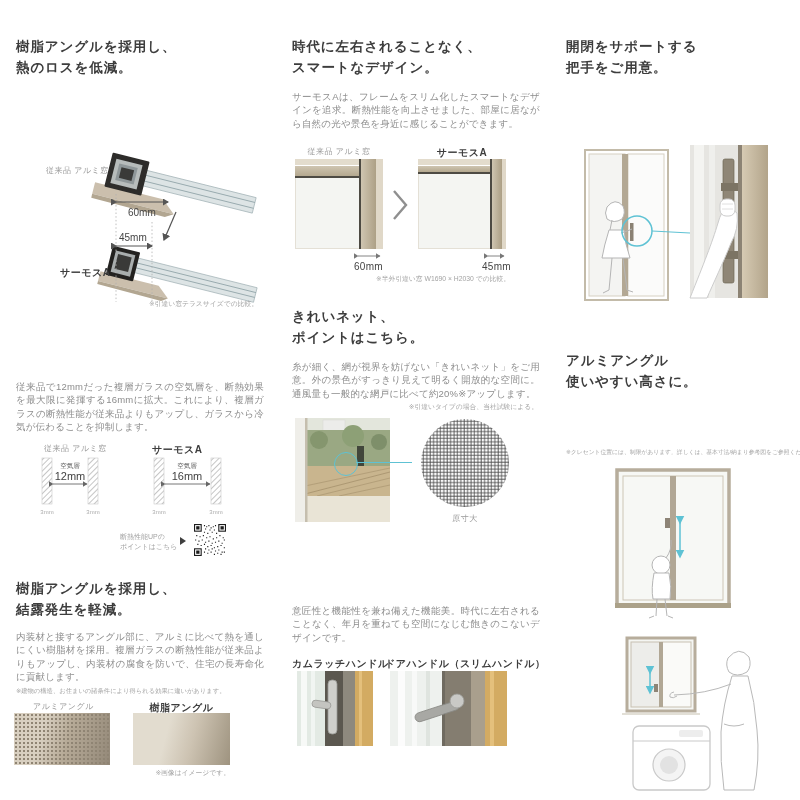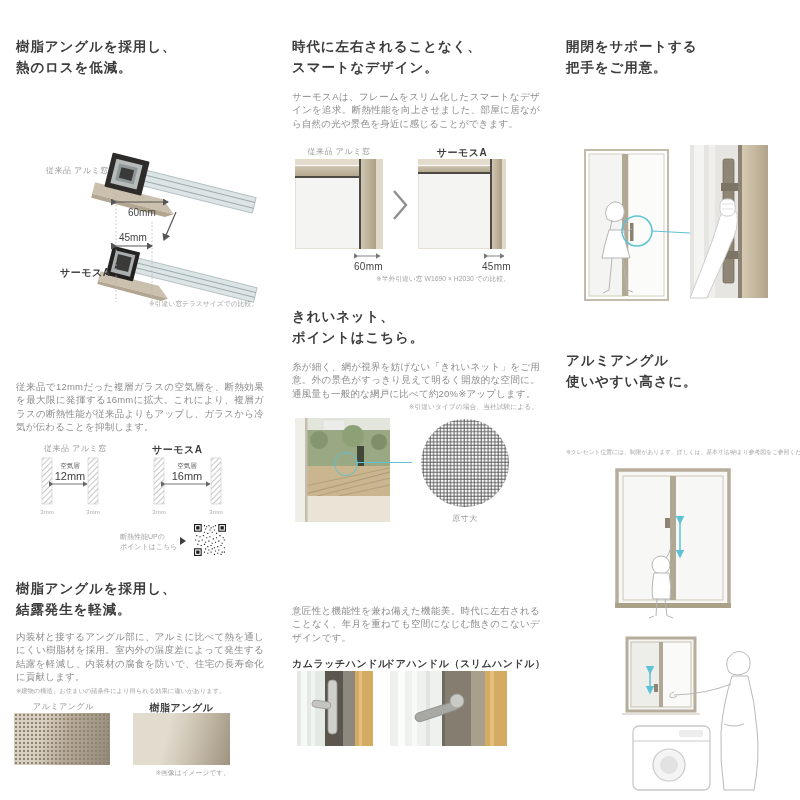--- a/index.html
+++ b/index.html
@@ -134,21 +134,21 @@
           <rect x="2" y="24" width="3" height="3"></rect>
         <path d="M9,1h1v1h-1z M11,2h1v1h-1z M13,1h1v1h-1z M15,3h1v1h-1z M17,2h1v1h-1z M19,1h1v1h-1z M10,4h1v1h-1z M14,5h1v1h-1z M18,5h1v1h-1z M9,7h1v1h-1z M12,8h1v1h-1z M16,7h1v1h-1z M20,8h1v1h-1z M2,10h1v1h-1z M5,11h1v1h-1z M8,10h1v1h-1z M11,12h1v1h-1z M14,11h1v1h-1z M17,13h1v1h-1z M20,12h1v1h-1z M23,10h1v1h-1z M26,12h1v1h-1z M1,14h1v1h-1z M4,15h1v1h-1z M7,14h1v1h-1z M10,16h1v1h-1z M13,15h1v1h-1z M16,17h1v1h-1z M19,16h1v1h-1z M22,15h1v1h-1z M25,17h1v1h-1z M27,14h1v1h-1z M3,18h1v1h-1z M6,19h1v1h-1z M9,18h1v1h-1z M12,20h1v1h-1z M15,19h1v1h-1z M18,21h1v1h-1z M21,20h1v1h-1z M24,19h1v1h-1z M27,21h1v1h-1z M10,22h1v1h-1z M13,23h1v1h-1z M16,22h1v1h-1z M19,24h1v1h-1z M22,23h1v1h-1z M25,25h1v1h-1z M9,25h1v1h-1z M12,26h1v1h-1z M15,25h1v1h-1z M18,27h1v1h-1z M21,26h1v1h-1z M24,27h1v1h-1z M27,25h1v1h-1z"></path>
       </g>
     </svg>
   </div>
 
   <div class="h abs" style="left:16px;top:578px;width:248px">
     <span>樹脂アングルを採用し、</span><br>
     <span>結露発生を軽減。</span>
   </div>
-  <div class="body abs" style="left:16px;top:630px;width:248px">内装材と接するアングル部に、アルミに比べて熱を通しにくい樹脂材を採用。室内外の温度差によって発生する結露を軽減し、内装材の腐食を防いで、住宅の長寿命化に貢献します。</div>
+  <div class="body abs" style="left:16px;top:630px;width:248px">内装材と接するアングル部に、アルミに比べて熱を通しにくい樹脂材を採用。複層ガラスの断熱性能が従来品よりもアップし、内装材の腐食を防いで、住宅の長寿命化に貢献します。</div>
   <span class="note abs" style="left:16px;top:687px;font-size:6.3px">※建物の構造、お住まいの諸条件により得られる効果に違いがあります。</span>
 
   <div class="lbl abs center" style="left:16px;top:701px;width:95px">アルミアングル</div>
   <div class="lbl dark abs center" style="left:133px;top:701px;width:97px">樹脂アングル</div>
   <div class="abs photo-alu" style="left:14px;top:713px;width:96px;height:52px"></div>
   <div class="abs photo-resin" style="left:133px;top:713px;width:97px;height:52px"></div>
   <span class="note abs right" style="left:133px;top:768px;width:97px">※画像はイメージです。</span>
 
   <div class="h abs" style="left:292px;top:36px;width:248px">
     <span>時代に左右されることなく、</span><br>

